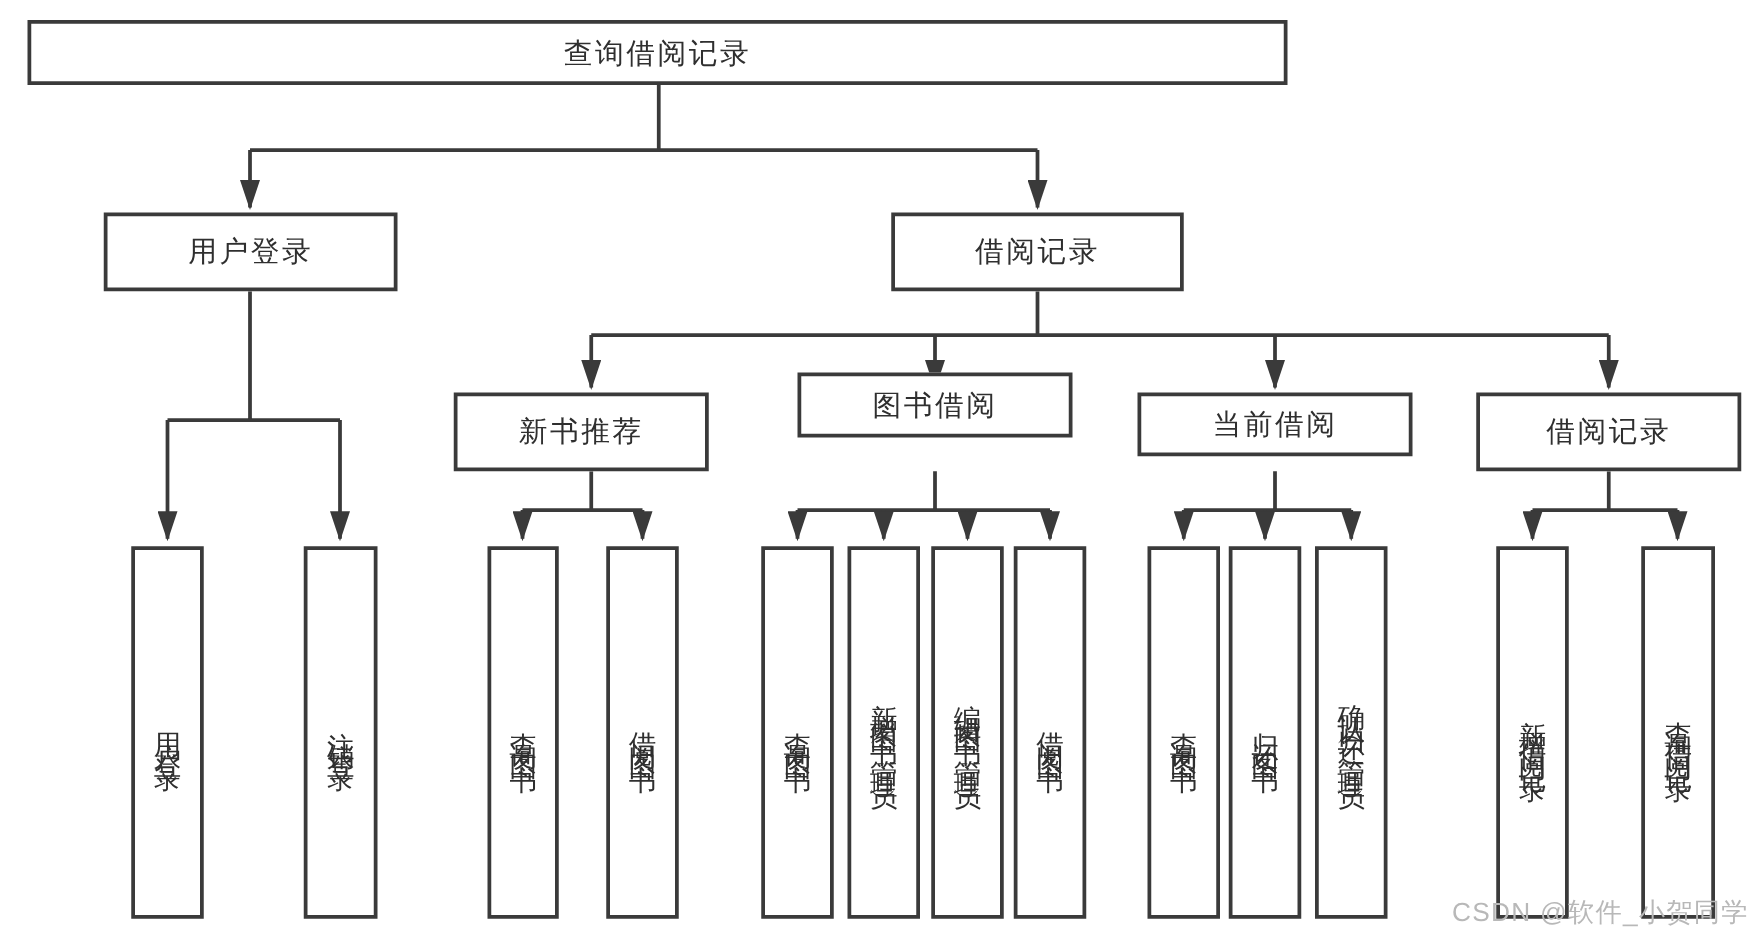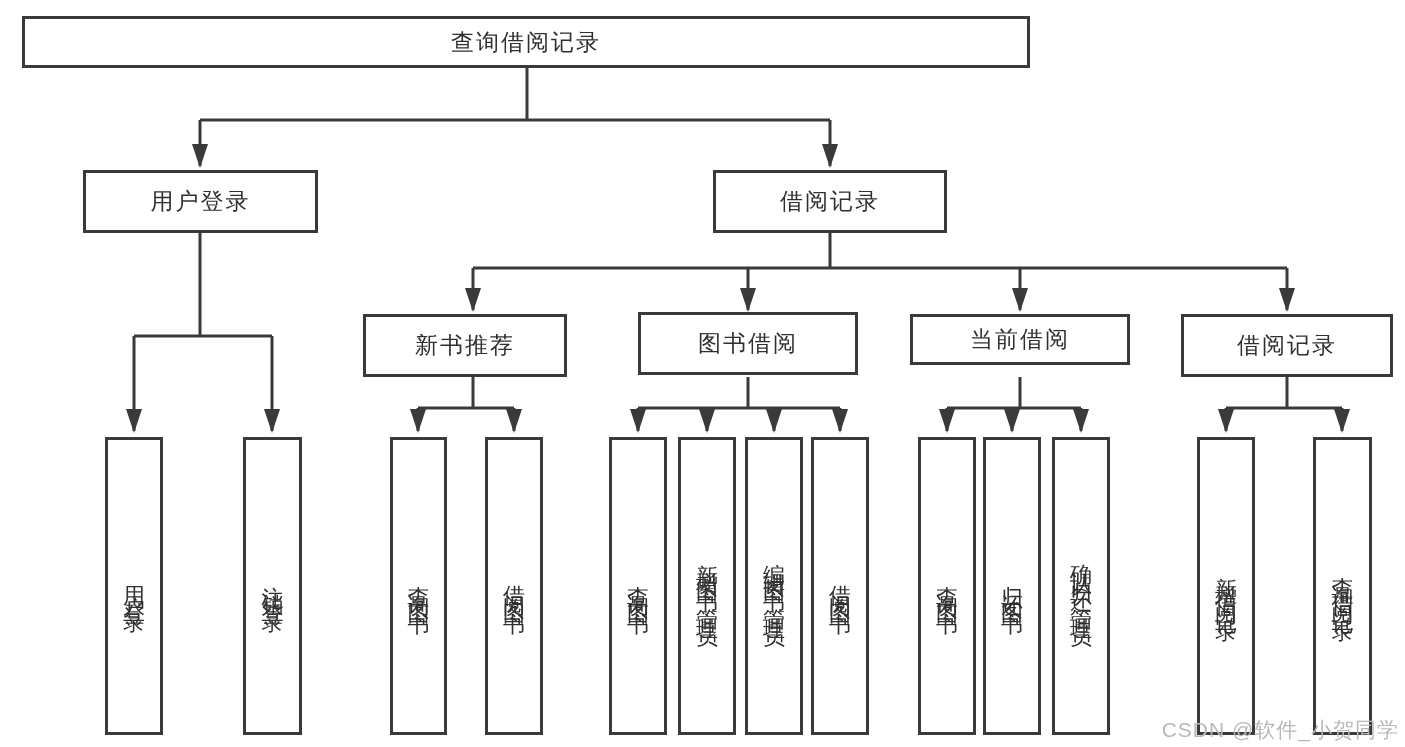--- a/index.html
+++ b/index.html
@@ -49,21 +49,21 @@
     line-height:1;
     letter-spacing:9px;
     color:var(--text);
     white-space:nowrap;
   }
   
   .n-root{left:22px;top:16px;width:1008px;height:52px;}
   .n-userlogin{left:83px;top:170px;width:235px;height:63px;}
   .n-bookmgmt{left:713px;top:170px;width:234px;height:63px;}
   .n-sec0{left:363px;top:314px;width:204px;height:63px;}
-  .n-sec1{left:638px;top:312px;width:220px;height:63px;}
+  .n-sec1{left:638px;top:298px;width:220px;height:52px;}
   .n-sec2{left:910px;top:314px;width:220px;height:51px;align-items:center;}
   .n-sec3{left:1181px;top:314px;width:212px;height:63px;}
   
   .vbox{top:437px;height:298px;width:58px;}
   .v-ul0{left:105px;}
   .v-ul1{left:243px;width:59px;}
   .v-s0c0{left:390px;width:57px;}
   .v-s0c1{left:485px;}
   .v-s1c0{left:609px;}
   .v-s1c1{left:678px;}

